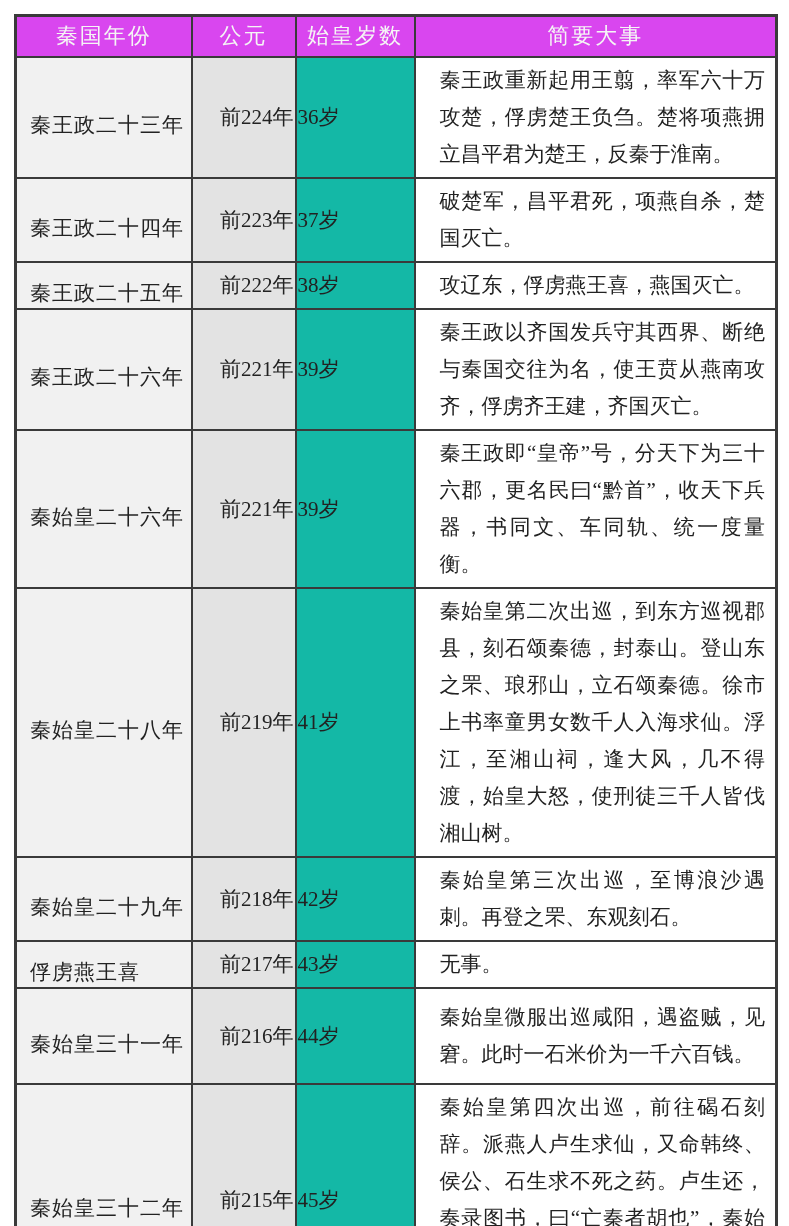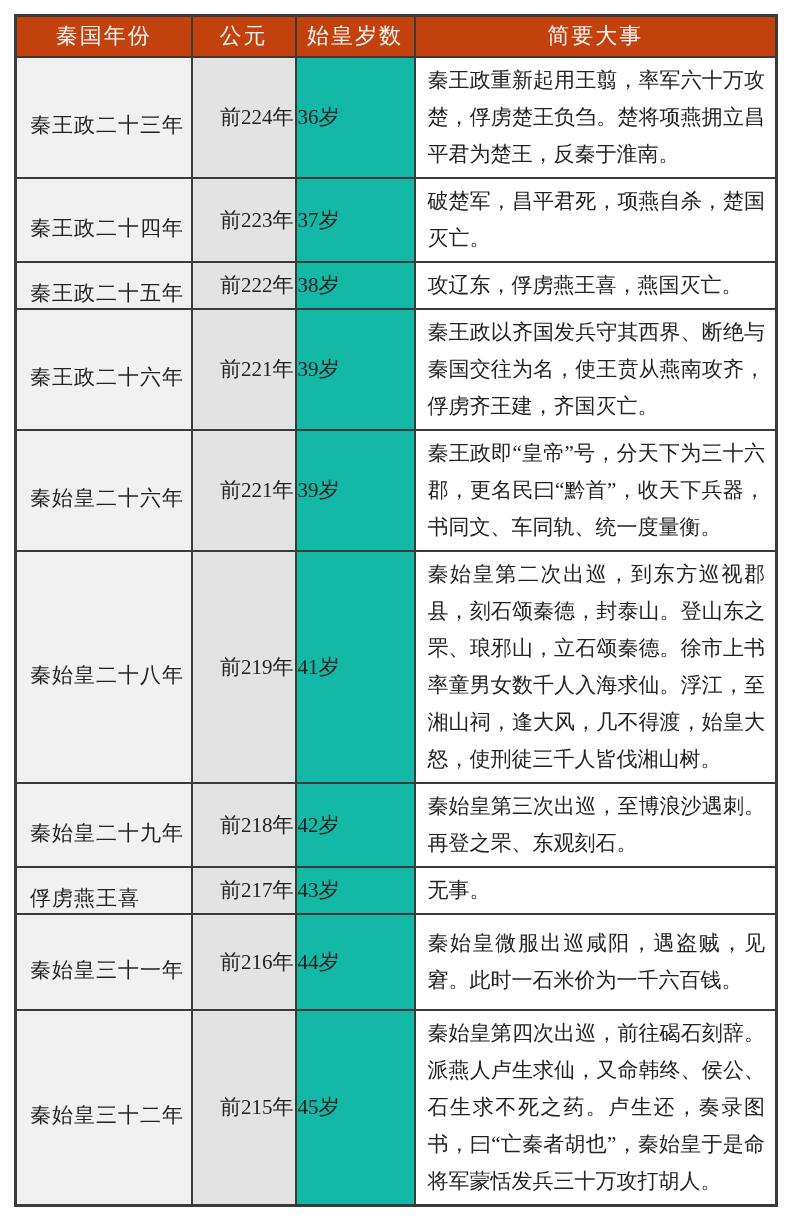--- a/index.html
+++ b/index.html
@@ -29,21 +29,21 @@
     border: 2px solid #3a3a3a;
     box-sizing: border-box;
     overflow: hidden;
   }
   col.c-year  { width: 176px; }
   col.c-ce    { width: 104px; }
   col.c-age   { width: 119px; }
   col.c-event { width: 362px; }
 
   thead th {
-    background: #c2410c;
+    background: #d946ef;
     color: #f5f5f5;
     font-weight: normal;
     font-size: 22px;
     height: 41px;
     text-align: center;
     letter-spacing: 2px;
   }
   td.year-cell {
     background: #f1f1f1;
     font-size: 21px;
@@ -62,21 +62,21 @@
     background: #14b8a6;
     font-size: 21px;
     text-align: left;
     vertical-align: middle;
   }
   td.event-cell {
     background: #ffffff;
     font-size: 21px;
     line-height: 37px;
     text-align: justify;
-    padding: 4px 10px 4px 12px;
+    padding: 4px 10px 4px 24px;
     vertical-align: middle;
   }
   
   tr.r0  { height: 119px; }
   tr.r1  { height: 70px;  }
   tr.r2  { height: 45px;  }
   tr.r3  { height: 120px; }
   tr.r4  { height: 115px; }
   tr.r5  { height: 85px;  }
   tr.r6  { height: 225px; }

